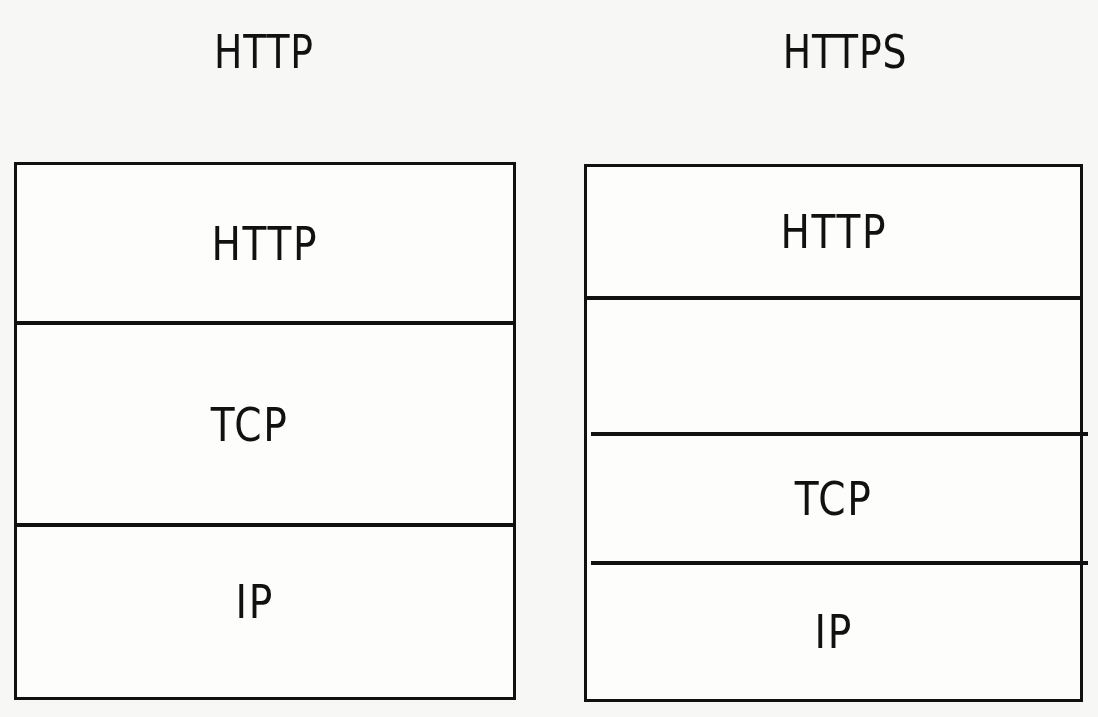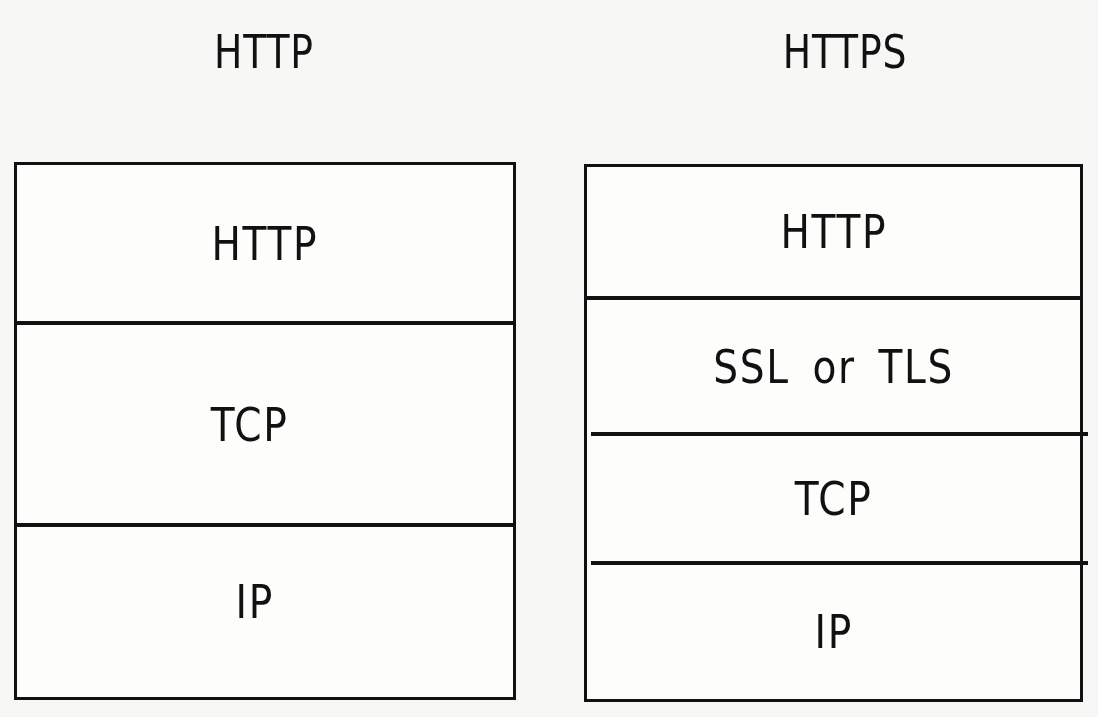--- a/index.html
+++ b/index.html
@@ -71,23 +71,20 @@
   </div>
 </div>
 
 <div class="title" style="left:735px; width:220px;">HTTPS</div>
 
 <div class="stack" style="left:584px; top:164px; width:499px; height:538px;">
   <div class="layer" style="top:0; height:130px;">
     <span class="layer-label">HTTP</span>
   </div>
   <div class="divider" style="left:0; right:0; top:129px;"></div>
-  <div class="layer" style="top:133px; height:134px;">
-    <span class="layer-label" style="word-spacing:10px;">SSL or TLS</span>
-  </div>
   <div class="divider" style="left:4px; right:-8px; top:265px;"></div>
   <div class="layer" style="top:269px; height:126px;">
     <span class="layer-label">TCP</span>
   </div>
   <div class="divider" style="left:4px; right:-8px; top:394px;"></div>
   <div class="layer" style="top:398px; height:134px;">
     <span class="layer-label">IP</span>
   </div>
 </div>
 

